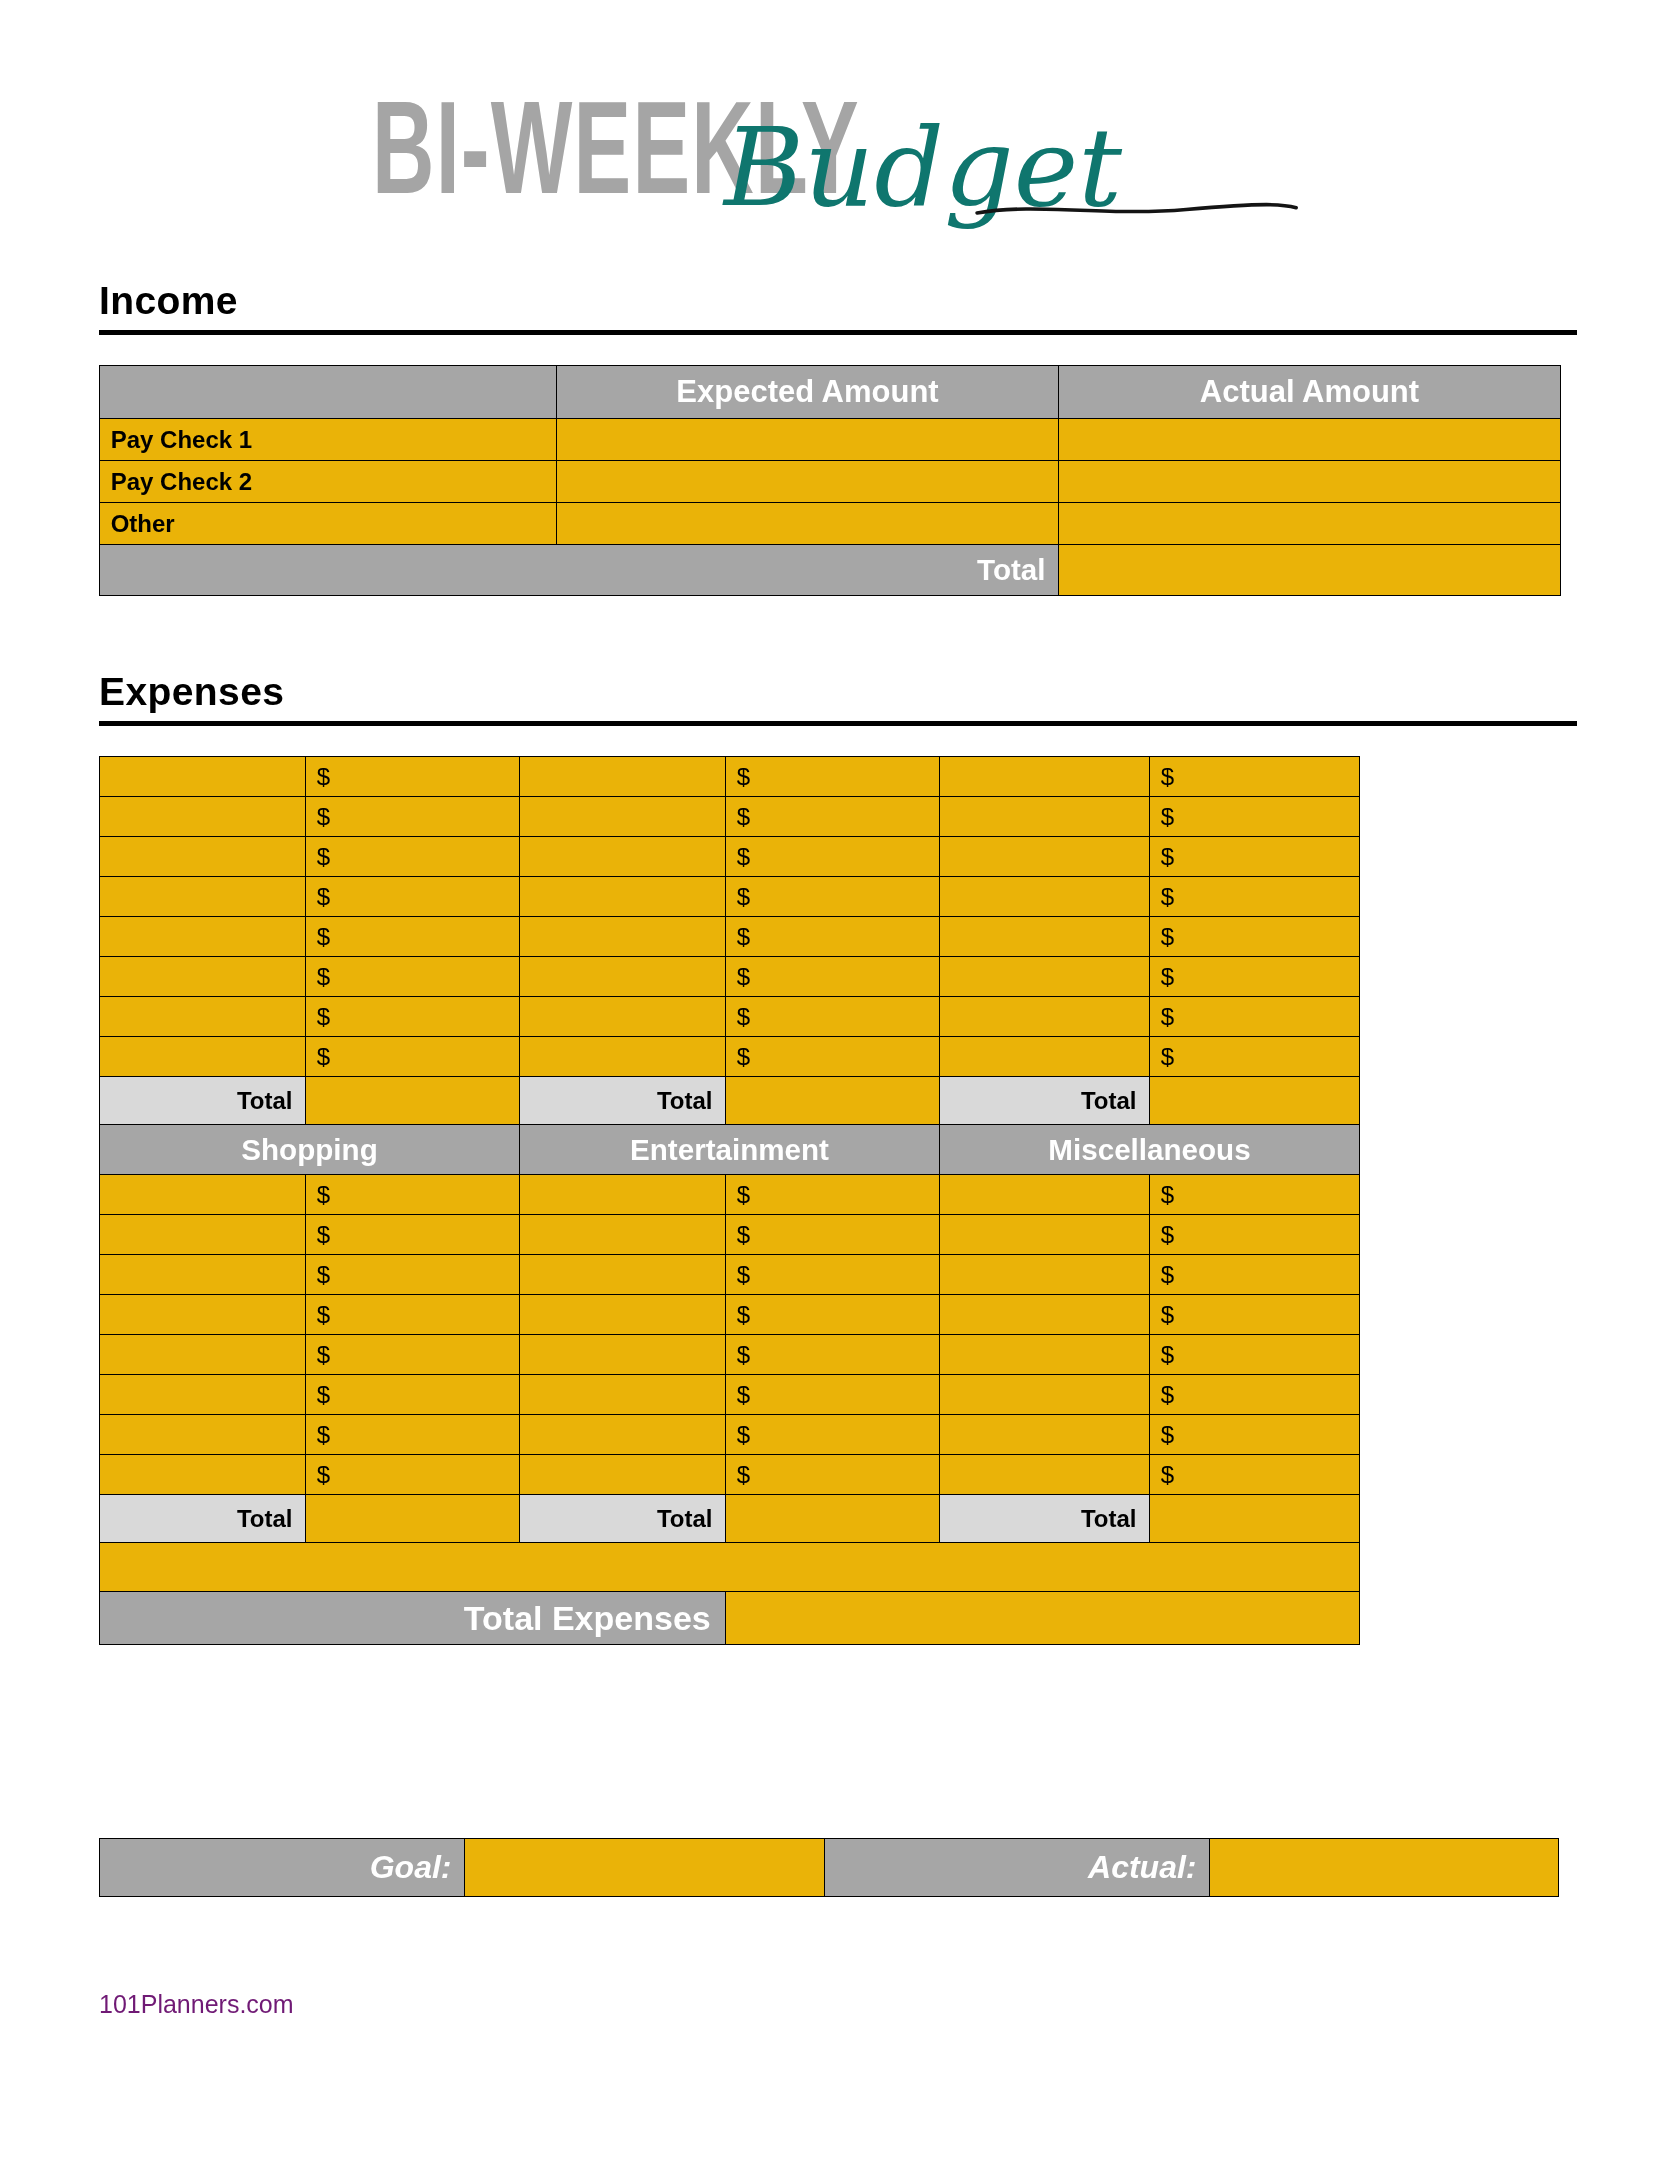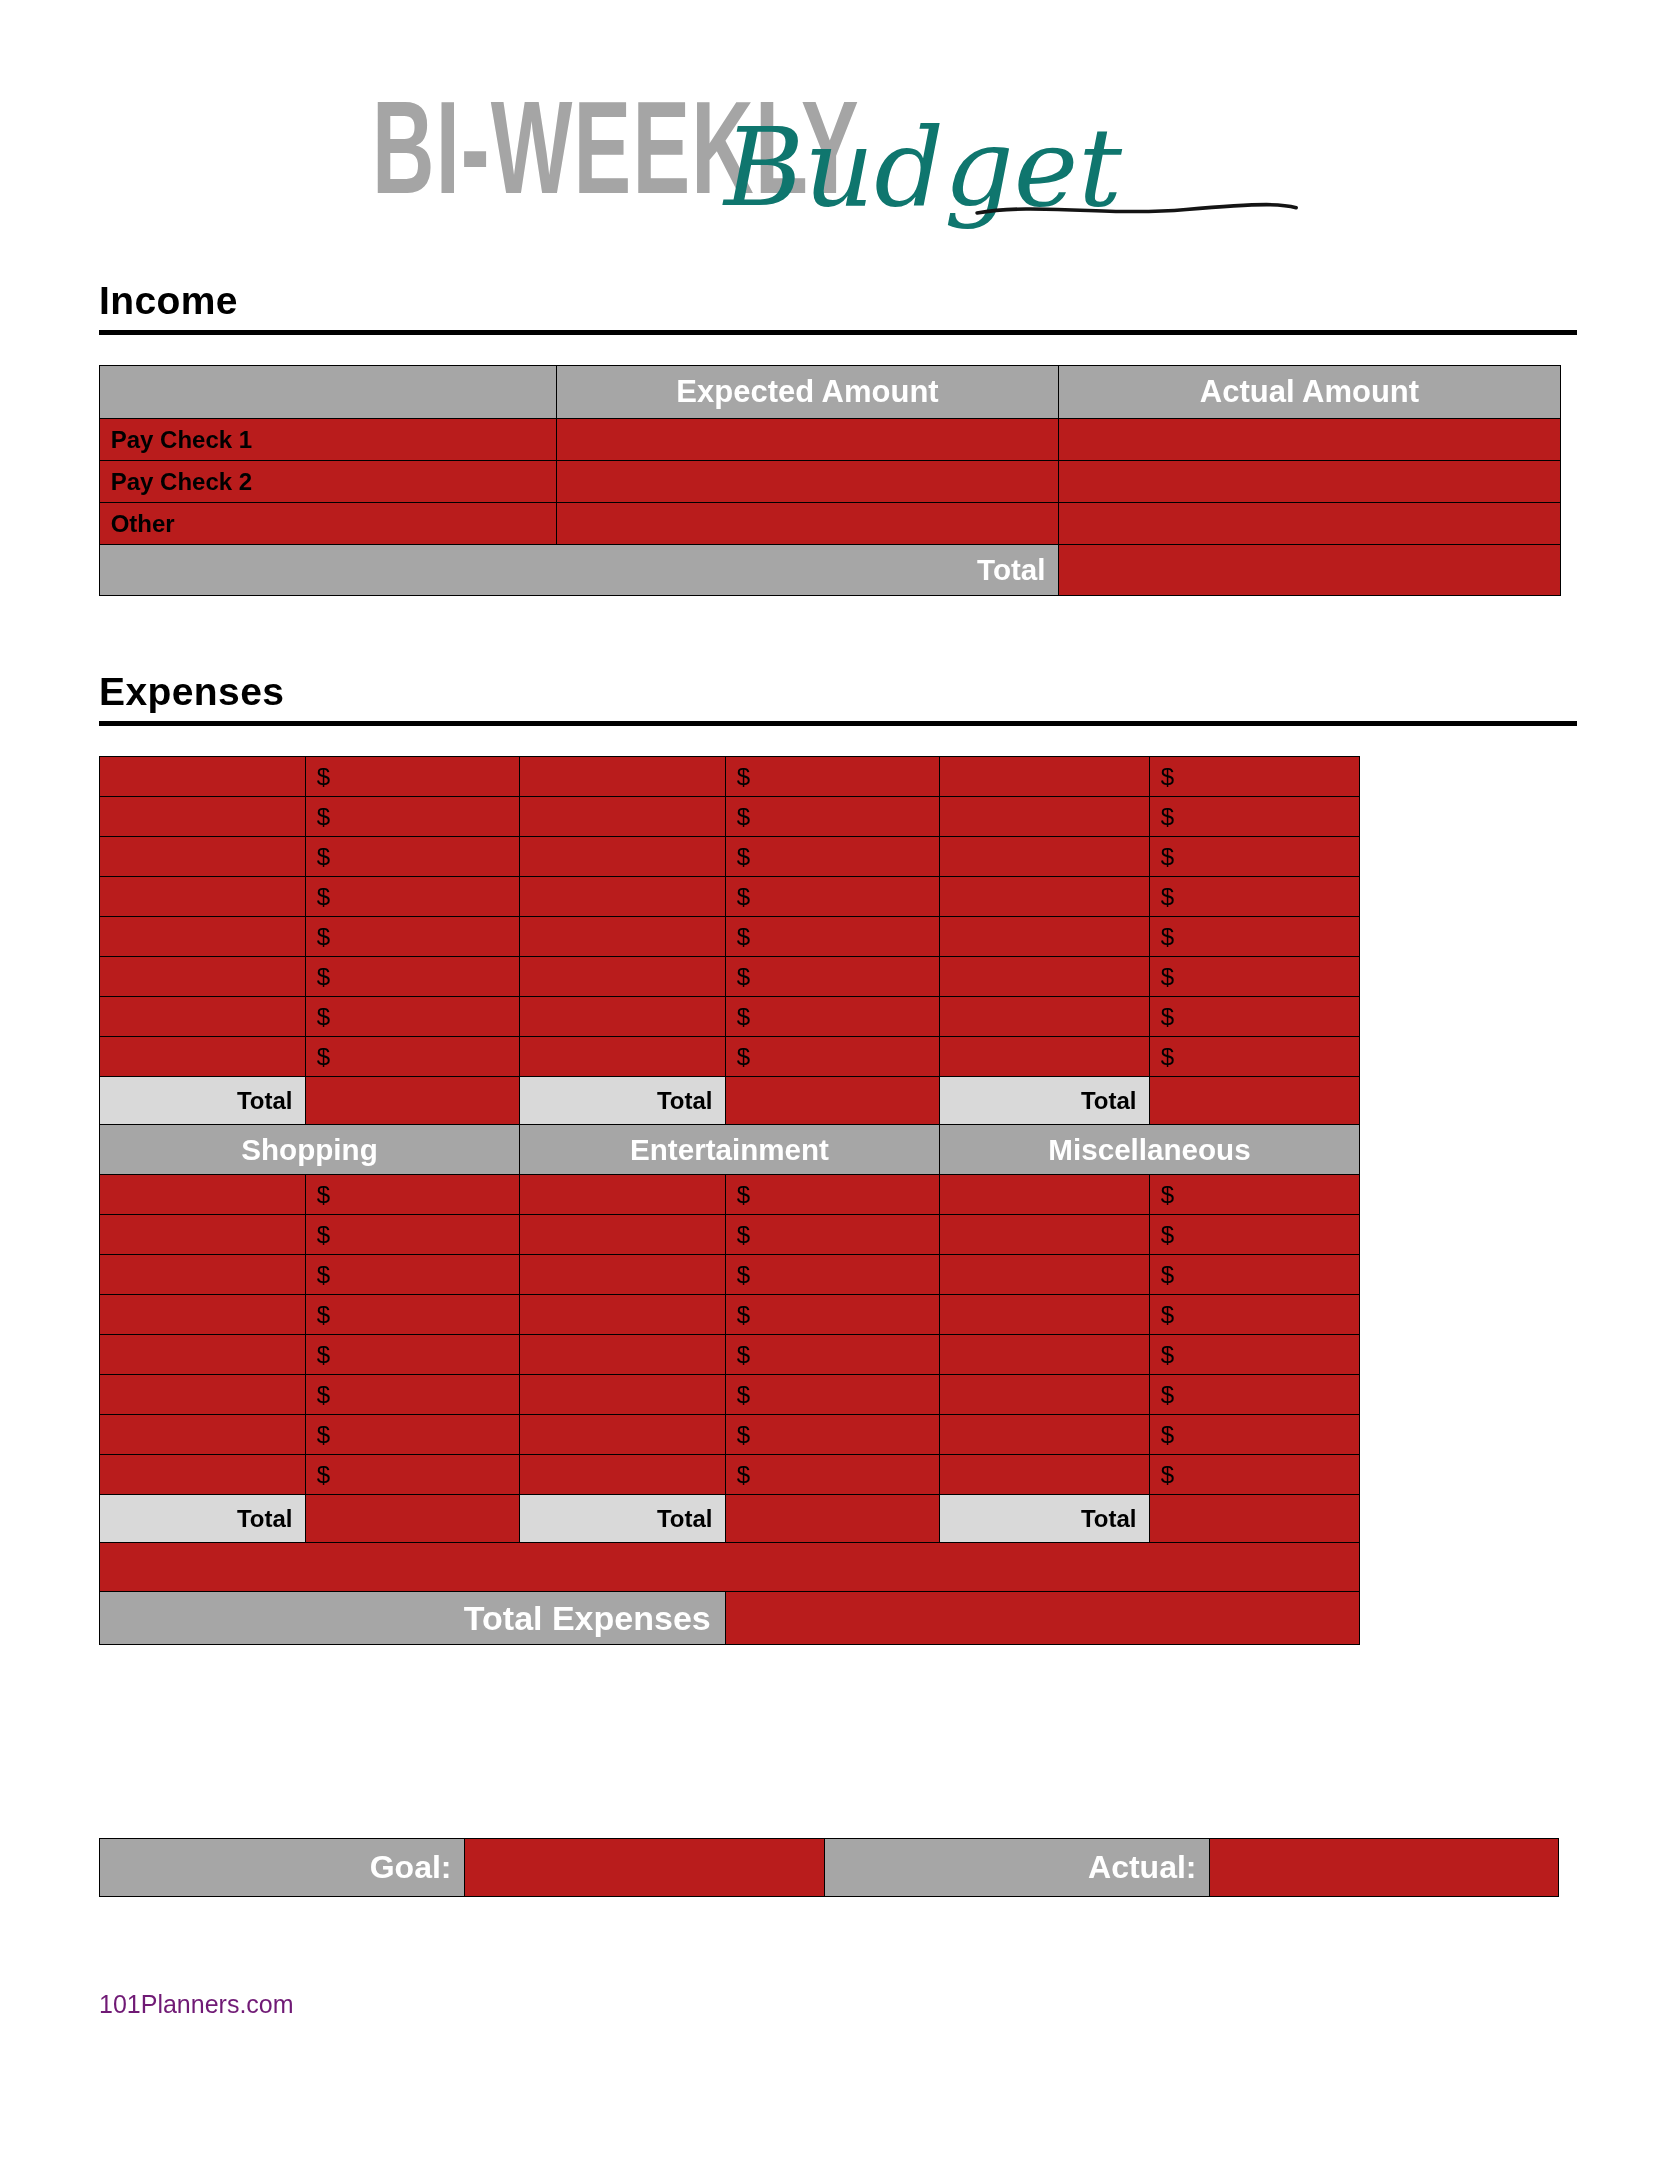--- a/index.html
+++ b/index.html
@@ -27,21 +27,21 @@
   .section-heading{
     position:absolute;left:99px;width:1478px;
     border-bottom:5.4px solid #000;padding-bottom:7.2px;
   }
   .section-heading h2{margin:0;font-size:39px;font-weight:bold;letter-spacing:0.4px;}
   #income-heading{top:279px;}
   #expenses-heading{top:670px;}
   #savings-heading{top:1766px;}
 
   
-  table{border-collapse:collapse;table-layout:fixed;position:absolute;background:#b91c1c;}
+  table{border-collapse:collapse;table-layout:fixed;position:absolute;background:#eab308;}
   td,th{border:1.8px solid #000;overflow:hidden;padding:0;}
   .gray{background:var(--header-gray,#a6a6a6);color:#fff;font-weight:bold;}
   .light-gray{background:var(--total-gray,#d9d9d9);}
 
   
   #income-table{left:99px;top:365px;width:1460px;}
   #income-table th{height:52px;font-size:31px;text-align:center;}
   #income-table td{height:41px;}
   #income-table .row-label{
     font-size:24px;font-weight:bold;text-align:left;padding-left:10.7px;
@@ -60,21 +60,21 @@
   #expenses-table .total-label{
     height:47px;font-size:24px;font-weight:bold;text-align:right;padding-right:12.5px;
   }
   #expenses-table .spacer-cell{height:48px;}
   #expenses-table .total-expenses-label{
     height:52px;font-size:34px;text-align:right;padding-right:14.3px;
   }
 
   
   #savings-table{left:99px;top:1838px;width:1460px;}
-  #savings-table td{height:57px;}
+  #savings-table td{height:57px;font-style:italic;}
   #savings-table .save-label{font-size:32px;text-align:right;padding-right:12.5px;}
 
   
   .footer{position:absolute;left:99px;top:1990px;font-size:25px;color:#701a75;}
 </style>
 </head>
 <body>
 
 <div class="page">
 

